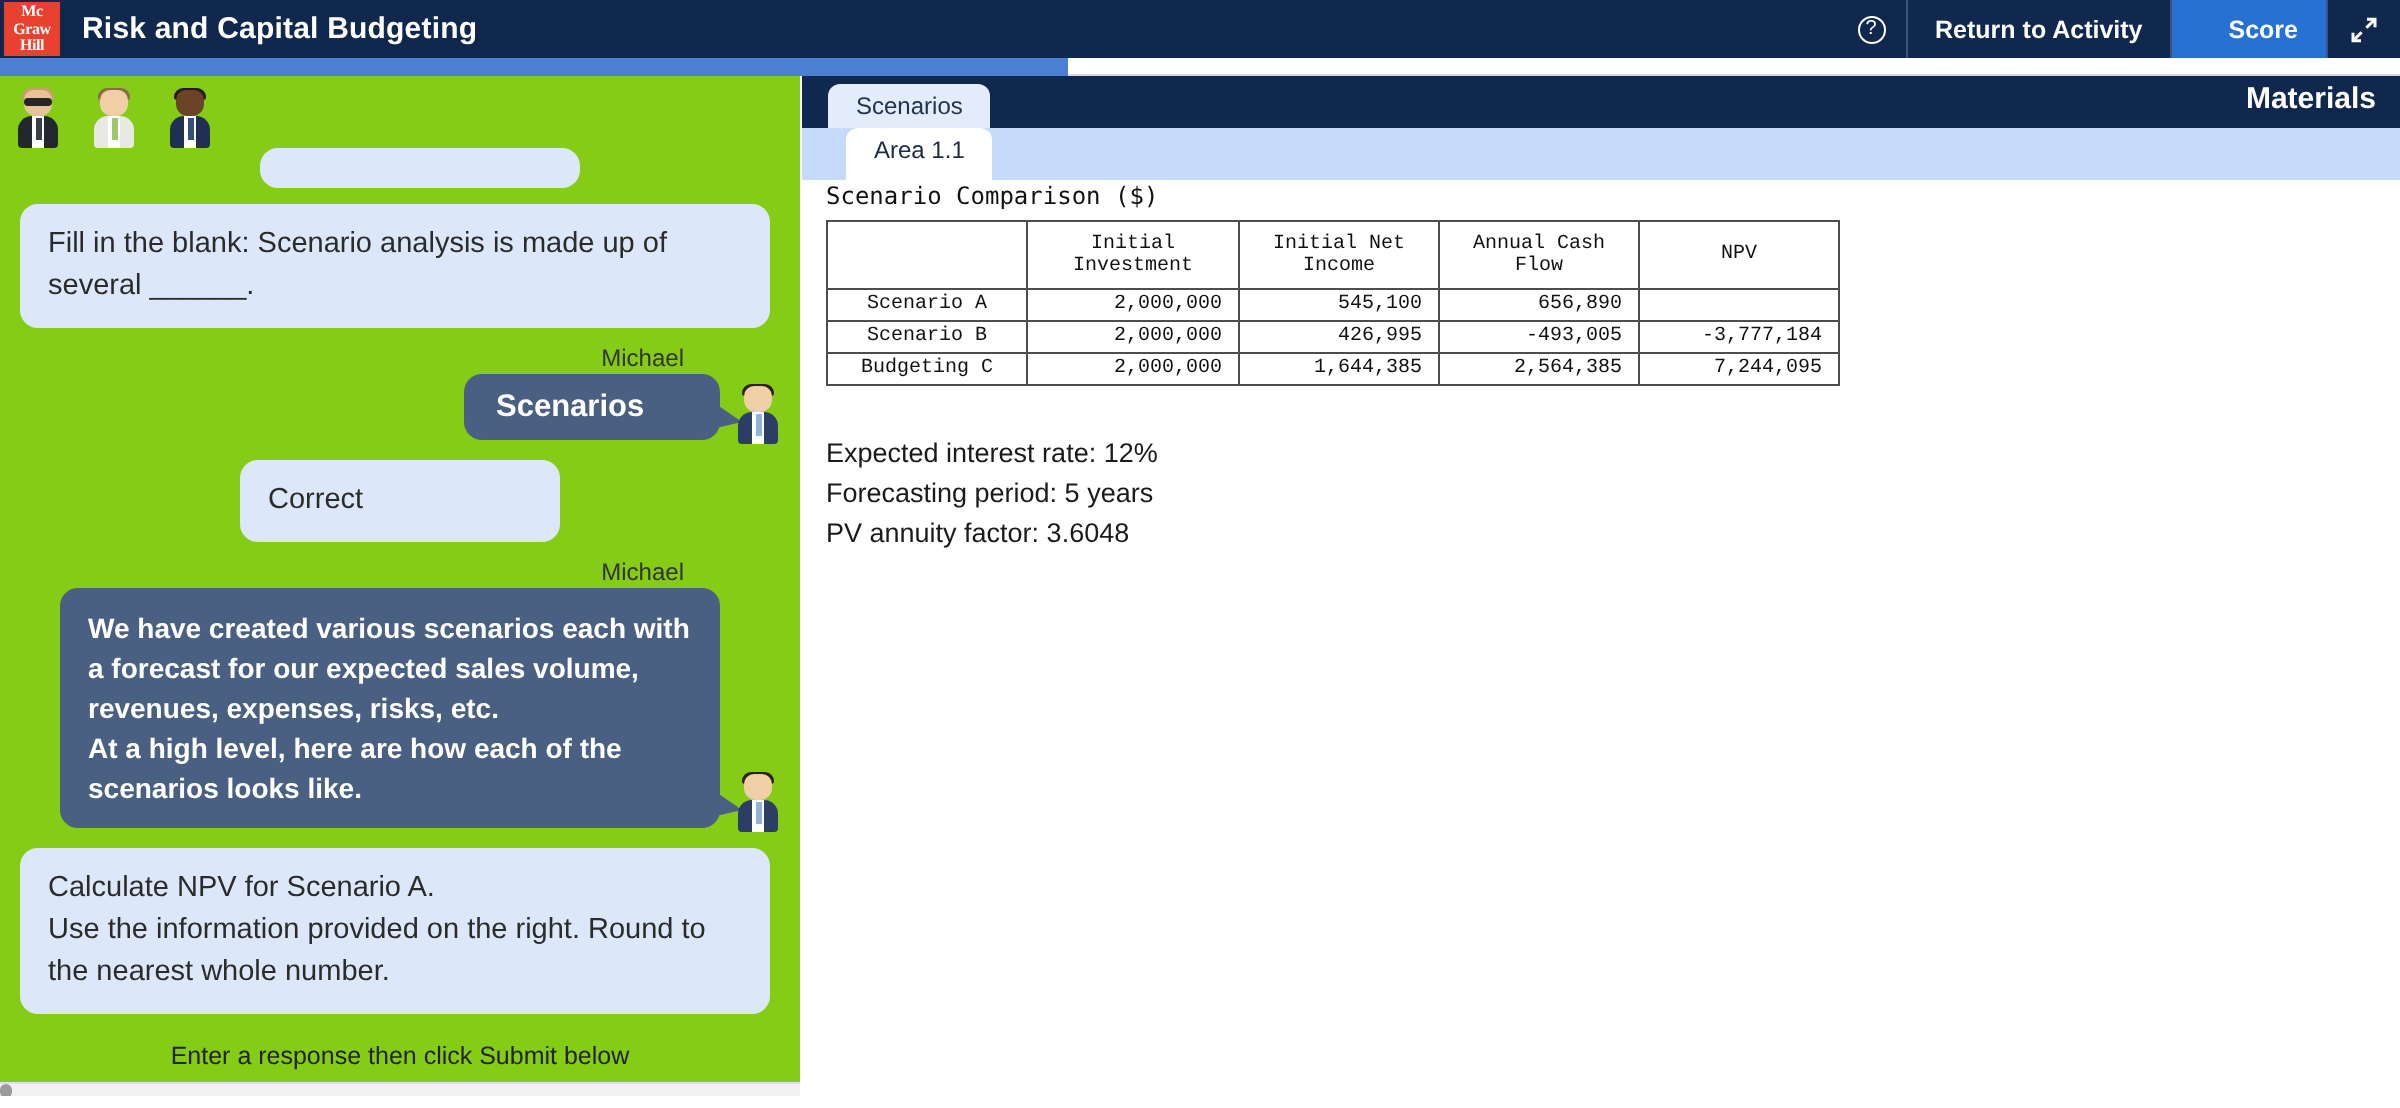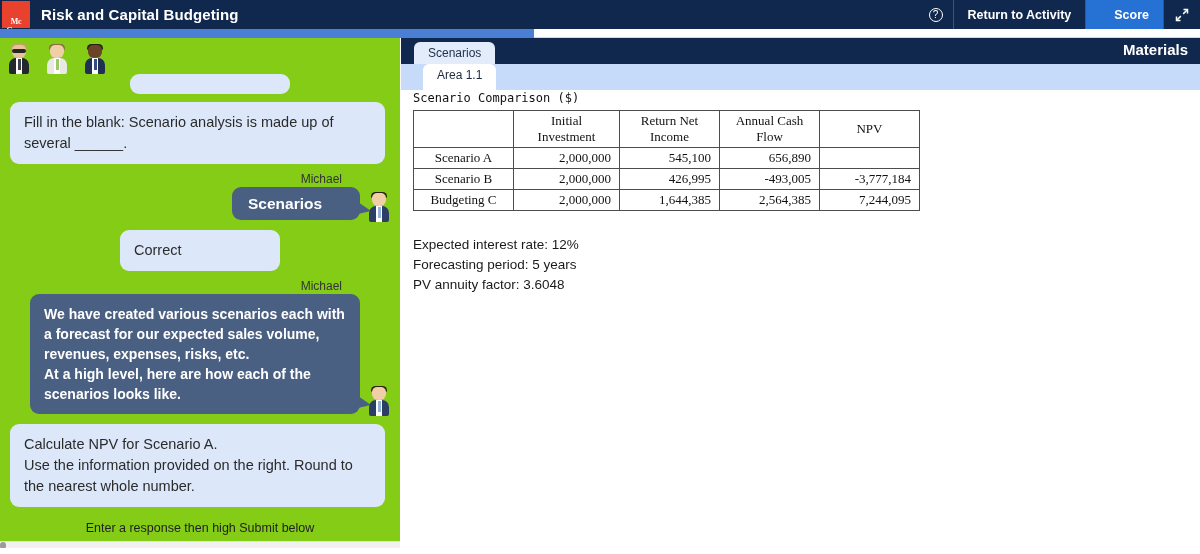--- a/index.html
+++ b/index.html
@@ -19,21 +19,21 @@
   }
   .mh-logo {
     width: 28px; height: 27px;
     background: #e8422e;
     color: #ffffff;
     font-family: "Liberation Serif", serif;
     font-weight: bold;
     font-size: 8px;
     line-height: 8.6px;
     text-align: center;
-    padding-top: 17px;
+    padding-top: 1px;
     margin-left: 2px;
     letter-spacing: -0.2px;
   }
   .app-title {
     color: #ffffff;
     font-size: 15px;
     font-weight: bold;
     margin-left: 11px;
     letter-spacing: 0.1px;
   }
@@ -201,22 +201,22 @@
   }
   .mat-body { padding: 1px 0 0 12px; }
   .tbl-caption {
     font-family: "DejaVu Sans Mono", monospace;
     font-size: 12px;
     color: #111;
     margin-bottom: 5px;
   }
   table.scen {
     border-collapse: collapse;
-    font-family: Liberation Serif, serif;
-    font-size: 13px;
+    font-family: Liberation Mono, monospace;
+    font-size: 10px;
     color: #111;
   }
   table.scen td, table.scen th {
     border: 1px solid #4d4d4d;
     padding: 2px 8px;
     font-weight: normal;
   }
   table.scen thead th { text-align: center; height: 34px; vertical-align: middle; }
   table.scen thead th.blank { border-top: 1px solid #4d4d4d; }
   table.scen tbody td.rowlabel { text-align: center; width: 100px; }
@@ -351,21 +351,21 @@
       </div>
     </div>
 
     <div class="msg-row">
       <div class="bubble light" style="width:375px; white-space:pre-line">Calculate NPV for Scenario A.
 Use the information provided on the right. Round to the nearest whole number.</div>
     </div>
   </div>
 
   <div class="answer-area">
-    <div class="answer-hint">Enter a response then high Submit below</div>
+    <div class="answer-hint">Enter a response then click Submit below</div>
     <div class="answer-input-row">
       <span class="dollar">$</span>
       <input class="answer-input" type="text" id="answer-input" value="0" style="">
     </div>
 
   </div>
 
   <div class="hscroll">
     <div class="thumb"></div>
   </div>
@@ -387,21 +387,21 @@
 
     <table class="scen">
       <thead>
         <tr>
           <th class="blank" style="width:100px"></th>
           <th class="col-inv">
             <div>Initial</div>
             <div>Investment</div>
           </th>
           <th class="col-ani">
-            <div>Return Net</div>
+            <div>Initial Net</div>
             <div>Income</div>
           </th>
           <th class="col-acf">
             <div>Annual Cash</div>
             <div>Flow</div>
           </th>
           <th class="col-npv">
             <div>NPV</div>
           </th>
         </tr>

